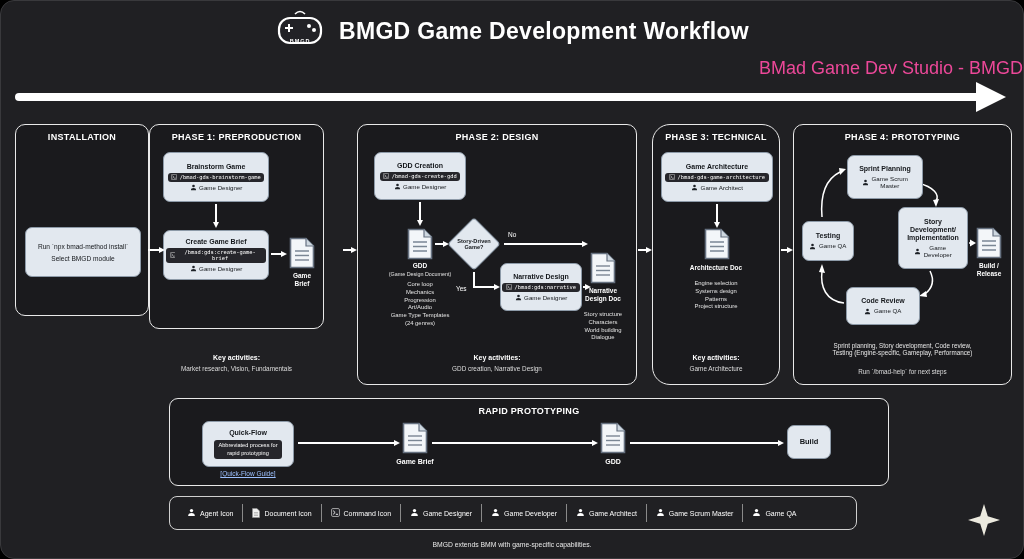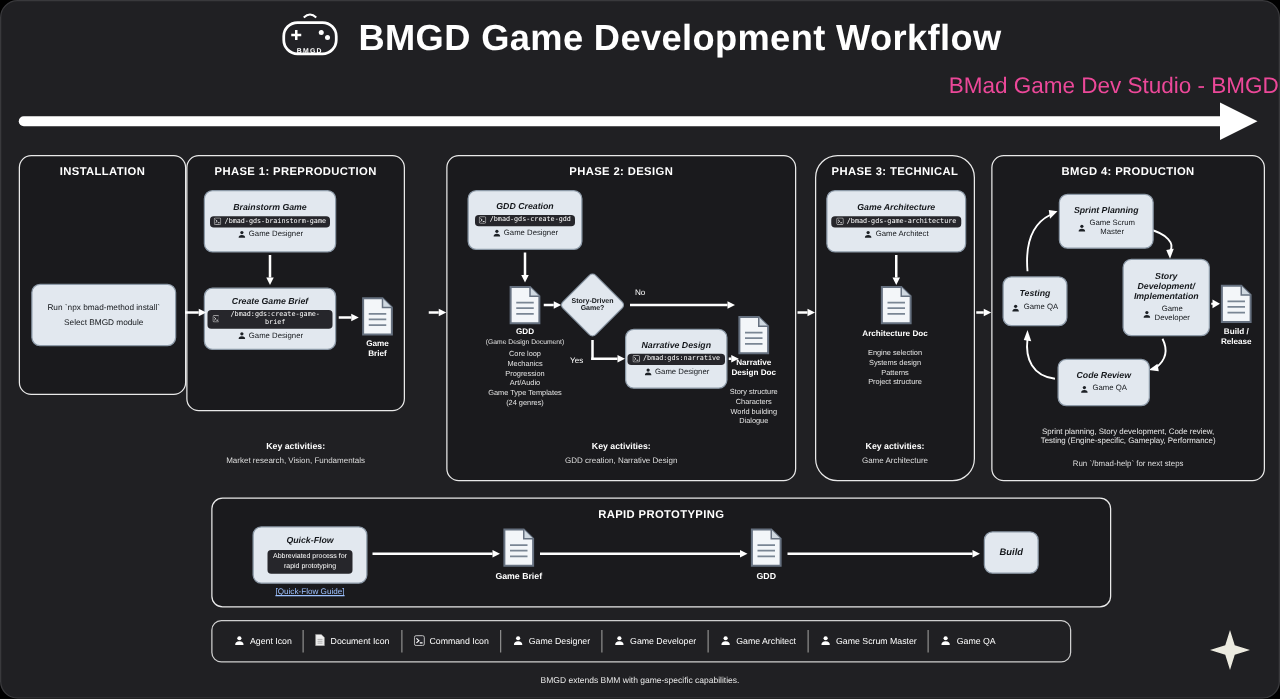--- a/index.html
+++ b/index.html
@@ -3,34 +3,34 @@
 <meta charset="utf-8">
 <style>
   * { margin:0; padding:0; box-sizing:border-box; }
   html,body { background:#000; font-family:"Liberation Sans", sans-serif; }
   #app { position:relative; width:1024px; height:559px; background:#202023; border-radius:14px; border:1px solid #39393c; overflow:hidden; }
 
   
   .header-row { position:absolute; top:8px; left:0; width:100%; display:flex; justify-content:center; align-items:center; gap:14px; }
   .logo { position:relative; width:50px; height:44px; }
   .logo-text { position:absolute; bottom:9px; left:0; width:100%; text-align:center; font-size:5.5px; font-weight:bold; letter-spacing:1px; color:#fff; }
-  .page-title { font-size:29px; font-weight:bold; color:#fff; letter-spacing:.3px; }
+  .page-title { font-size:23px; font-weight:bold; color:#fff; letter-spacing:.3px; }
   .page-subtitle { position:absolute; top:57px; left:0; width:100%; text-align:right; font-size:18px; color:#ec4899; }
 
   
   .top-arrow-shaft { position:absolute; left:14px; top:92px; width:962px; height:8px; background:#fff; border-radius:4px 0 0 4px; }
   .top-arrow-head { position:absolute; left:975px; top:81px; width:0; height:0; border-left:30px solid #fff; border-top:15px solid transparent; border-bottom:15px solid transparent; }
 
   
   .panel { position:absolute; background:#1a1a1d; border:1.5px solid #e9e9e9; border-radius:10px; }
   .panel-title { position:absolute; top:7px; left:0; right:0; text-align:center; font-size:9px; font-weight:bold; color:#fff; letter-spacing:.3px; }
 
   
   .lbox { position:absolute; background:#e2e8ef; border:1px solid #8d9aa8; border-radius:7px; color:#14171b; display:flex; flex-direction:column; align-items:center; justify-content:center; gap:2px; padding:2px; text-align:center; }
-  .lbox-title { font-size:7px; font-weight:bold; line-height:1.15;font-style:italic; }
+  .lbox-title { font-size:7px; font-weight:bold; line-height:1.15; }
   .cmd { display:inline-flex; align-items:center; gap:2.5px; background:#26262b; color:#fff; border-radius:3px; padding:1.5px 3.5px; font-family:"DejaVu Sans Mono", monospace; font-size:5.4px; align-self:center; }
   .agent { display:flex; justify-content:center; align-items:center; gap:2.5px; font-size:6.2px; font-weight:500; line-height:1.15; }
 
   .pre { white-space:pre-line; }
 
   
   .arr-r { position:absolute; height:2px; background:#fff; }
   .arr-r::after { content:""; position:absolute; right:-6px; top:-2.5px; width:0; height:0; border-left:6px solid #fff; border-top:3.5px solid transparent; border-bottom:3.5px solid transparent; }
   .arr-d { position:absolute; width:2px; background:#fff; }
   .arr-d::after { content:""; position:absolute; bottom:-6px; left:-2.5px; width:0; height:0; border-top:6px solid #fff; border-left:3.5px solid transparent; border-right:3.5px solid transparent; }
@@ -288,21 +288,21 @@
     <div class="doc-items pre" style="left:4px; right:4px; top:155px;">Engine selection
 Systems design
 Patterns
 Project structure</div>
 
     <div class="key-label" style="top:229px;">Key activities:</div>
     <div class="key-text" style="top:240px;">Game Architecture</div>
   </div>
 
   <div class="panel" style="left:792px; top:123px; width:219px; height:261px;">
-    <div class="panel-title">BMGD 4: PRODUCTION</div>
+    <div class="panel-title">PHASE 4: PROTOTYPING</div>
 
     <svg width="219" height="261" viewBox="0 0 219 261" style="position:absolute; left:0; top:0;">
       <path d="M124 58 C 140 62 146 70 142 76" fill="none" stroke="#fff" stroke-width="1.5"></path>
       <polygon points="139,75 145,74 142,82" fill="#fff"></polygon>
       <path d="M136 146 C 142 158 136 165 131 169" fill="none" stroke="#fff" stroke-width="1.5"></path>
       <polygon points="132,166 133,172 125,171" fill="#fff"></polygon>
       <path d="M50 178 C 32 176 26 162 28 146" fill="none" stroke="#fff" stroke-width="1.5"></path>
       <polygon points="25,147 31,148 28,139" fill="#fff"></polygon>
       <path d="M28 92 C 26 68 32 54 46 47" fill="none" stroke="#fff" stroke-width="1.5"></path>
       <polygon points="45,43 46,50 52,44" fill="#fff"></polygon>

